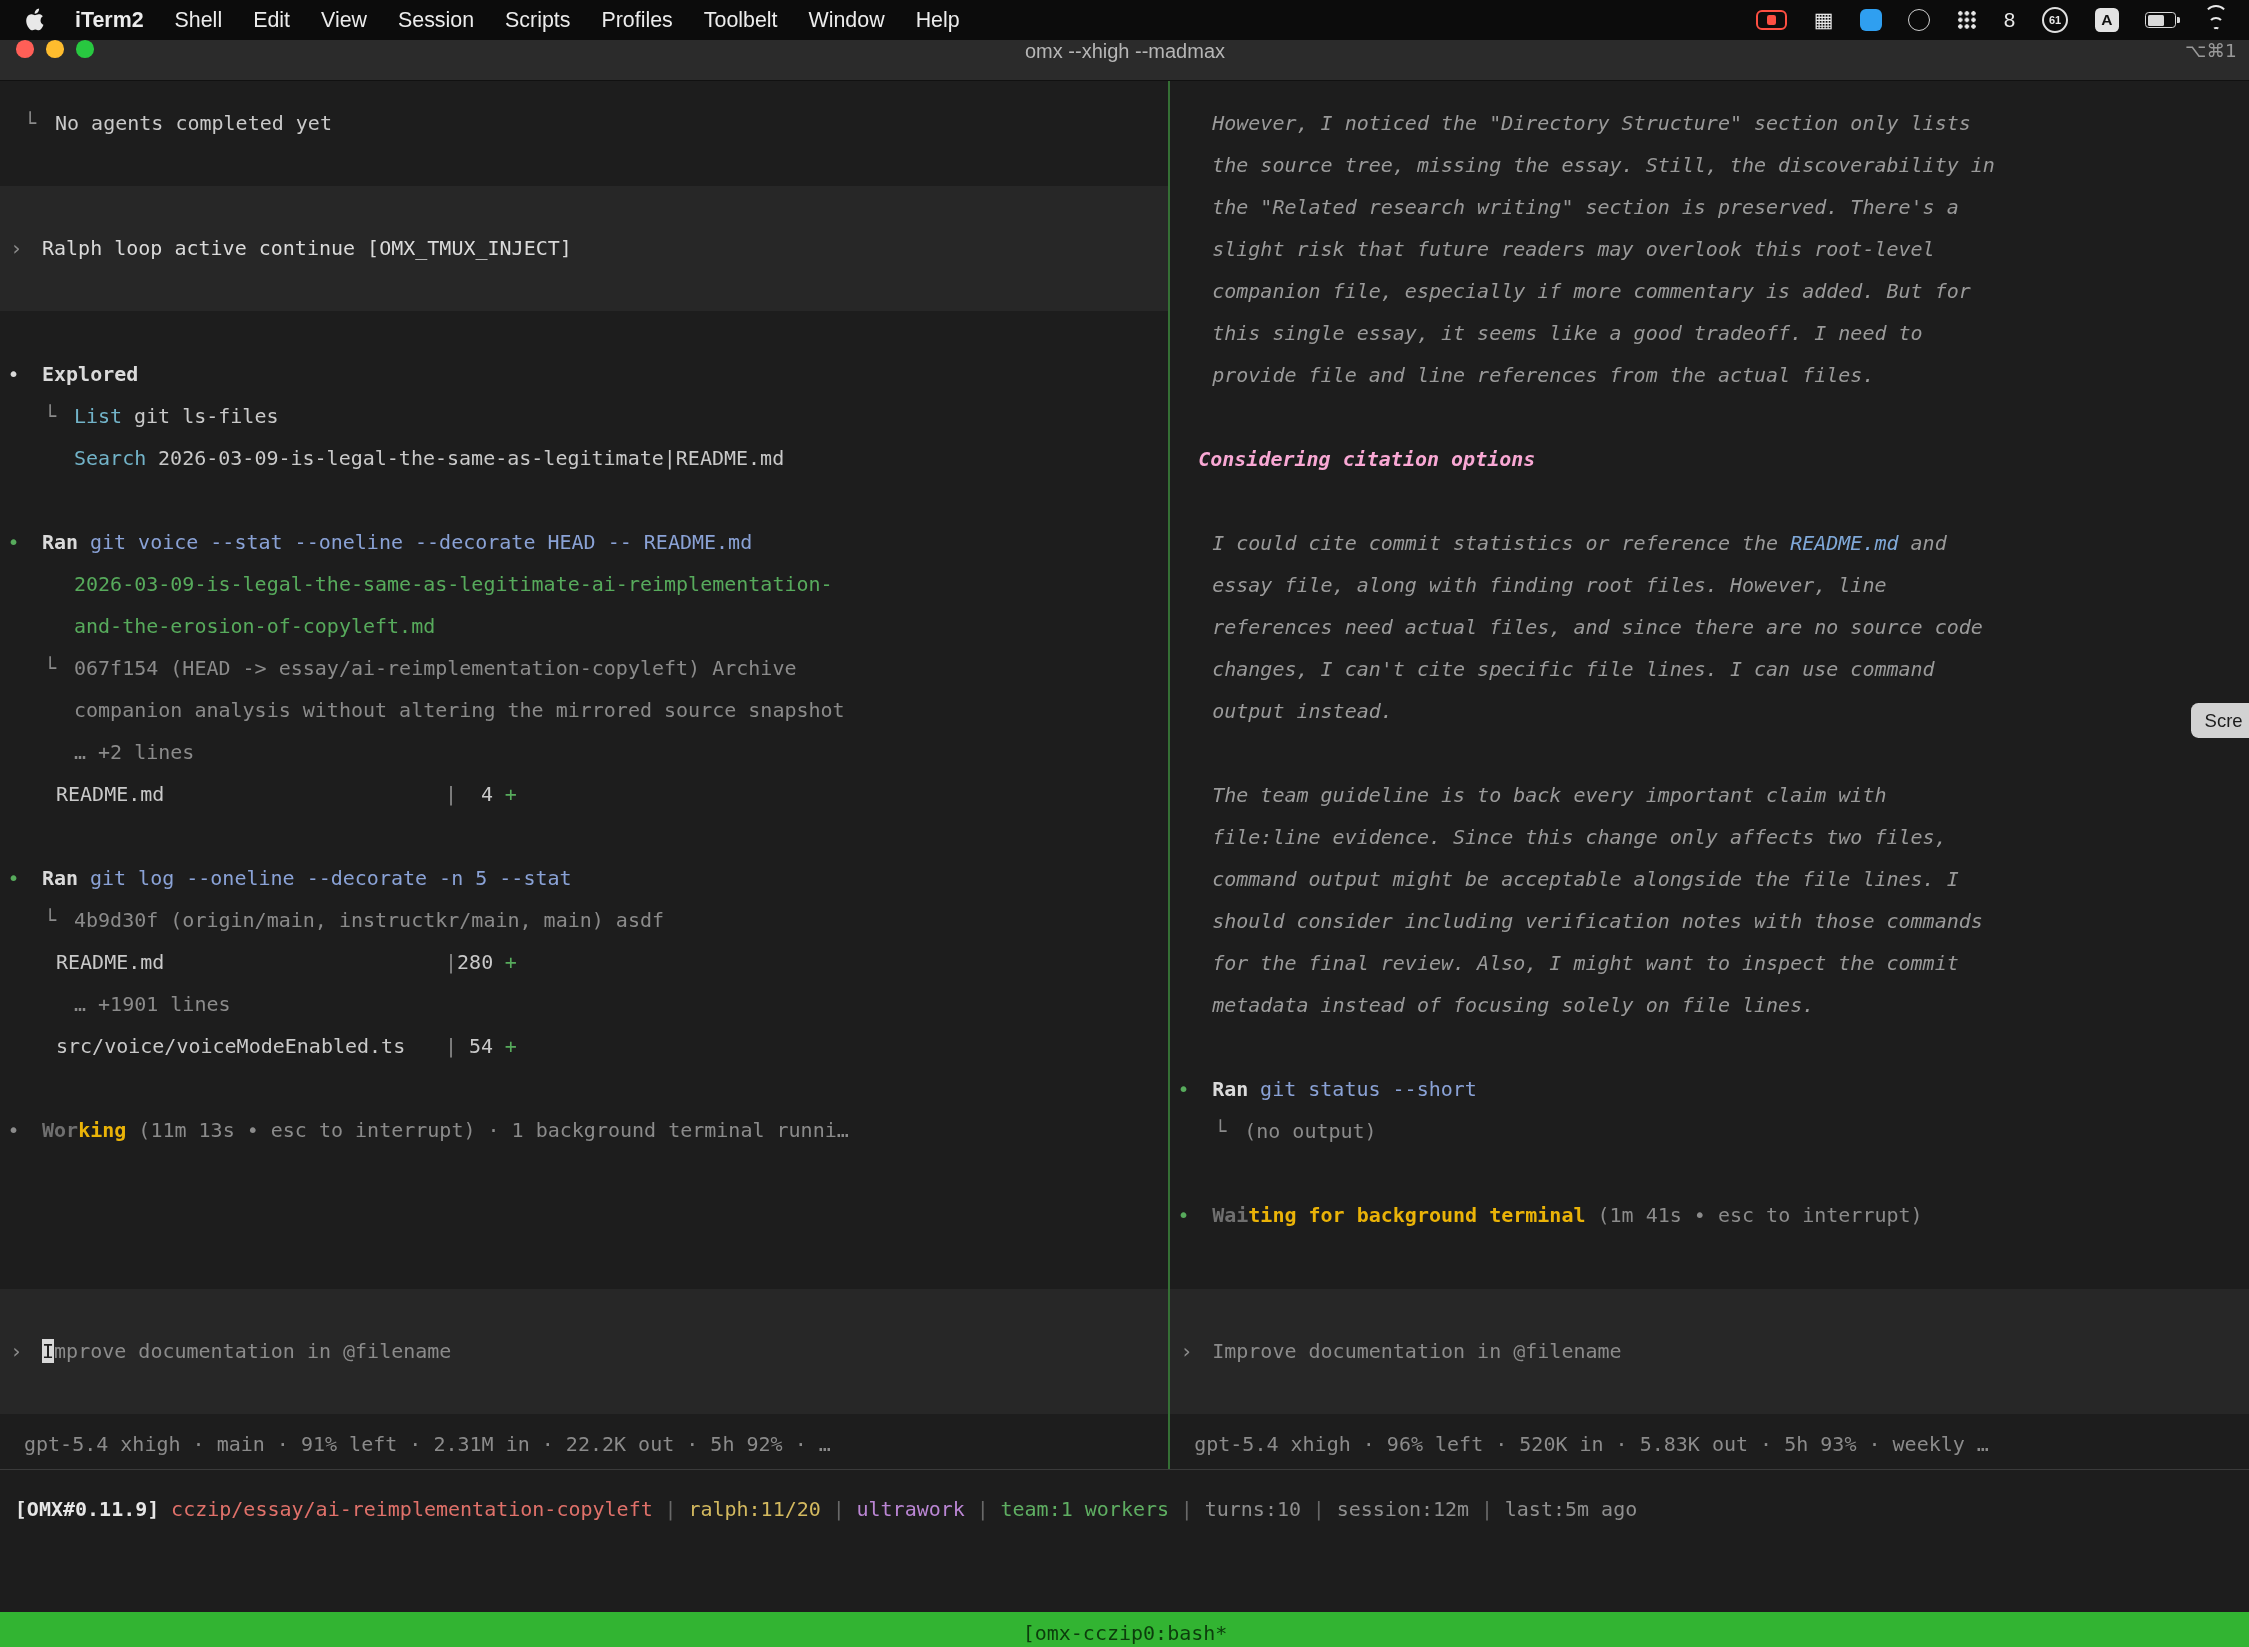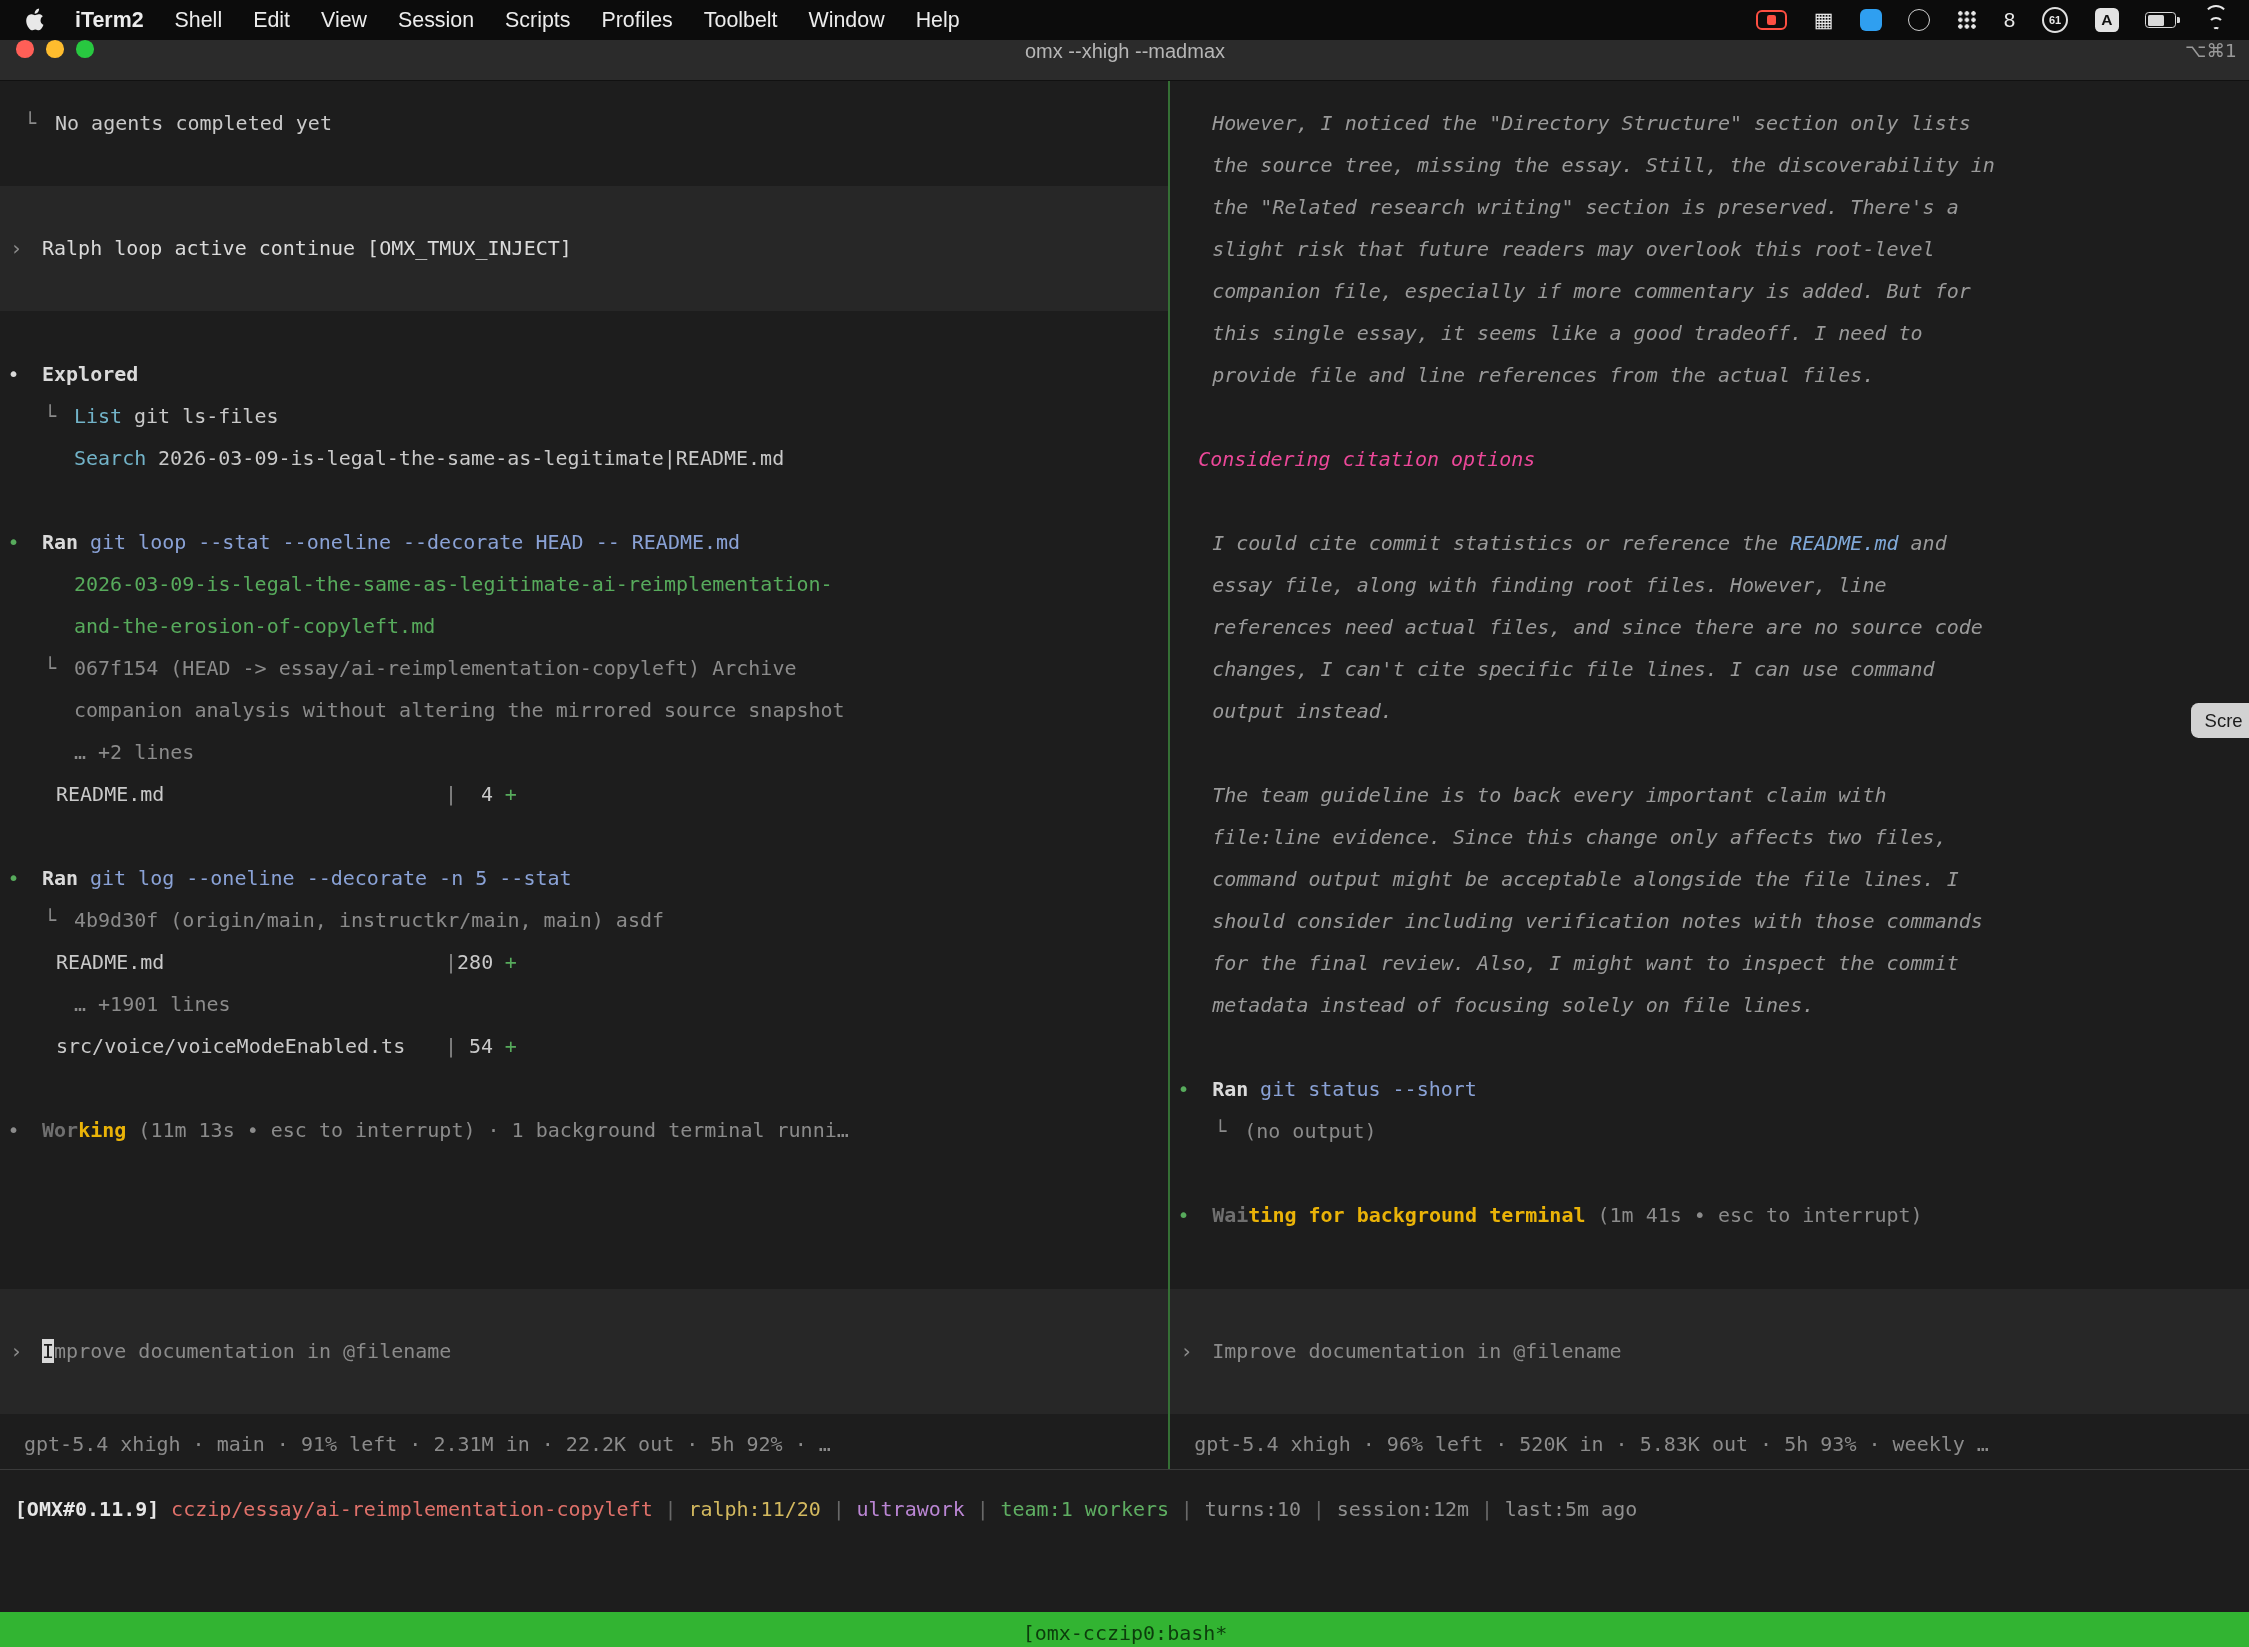--- a/index.html
+++ b/index.html
@@ -92,21 +92,21 @@
   .box { background:#272727; position:relative; padding:41px 0 42px 0; }
   .box .prompt { position:absolute; left:10.3px; top:41px; color:#8b8b8b; }
   .box .box-text { padding-left:42px; white-space:pre-wrap; }
   .cursor { background:#d8d8d8; color:#1d1d1d; }
   .input-area { margin-top:auto; }
   .meta-line { margin:8.9px 0 0 24px; color:#8b8b8b; white-space:nowrap; overflow:hidden; min-height:42px; }
 
   .think { font-style:italic; color:#9a9a9a; }
   .think-p { max-width:793px; margin:42px 0 0 42px; }
   .think-p.first { margin-top:0; }
-  .think-h { font-weight:normal; color:#ec4899;margin-left:28px; }
+  .think-h { font-weight:bold; color:#f9a8d4;margin-left:28px; }
   .t-link { color:#7fa8d8; }
 
   
   .omx-bar { height:70px; border-top:0.7px solid #3a3a3a; padding:17.7px 0 0 14.8px;
              white-space:nowrap; overflow:hidden; color:#8f8f8f; }
   .omx-bar .sep { padding:0 11.8px; color:#686868; }
   .o-ver  { color:#e6e6e6; font-weight:bold; margin-right:11.8px; }
   .o-path { color:#e0716a; }
   .o-ralph{ color:#d3b95f; }
   .o-mode { color:#bb86d4; }
@@ -185,21 +185,21 @@
 
       <div class="box gap">
           <span class="prompt">›</span>
           <div class="box-text t-white">Ralph loop active continue [OMX_TMUX_INJECT]</div>
         </div>
 
       <div class="line ind-text gap"><span class="bullet t-white">•</span><span class="t-bold t-white">Explored</span></div>
       <div class="line ind-tree"><span class="tree-mark">└</span><span class="t-cyan verb">List</span><span>git ls-files</span></div>
       <div class="line ind-tree"><span class="t-cyan verb">Search</span><span>2026-03-09-is-legal-the-same-as-legitimate|README.md</span></div>
 
-      <div class="line ind-text gap"><span class="bullet t-green">•</span><span class="t-bold t-white verb">Ran</span><span class="t-blue">git loop --stat --oneline --decorate HEAD -- README.md</span></div>
+      <div class="line ind-text gap"><span class="bullet t-green">•</span><span class="t-bold t-white verb">Ran</span><span class="t-blue">git voice --stat --oneline --decorate HEAD -- README.md</span></div>
       <div class="line ind-tree t-green">2026-03-09-is-legal-the-same-as-legitimate-ai-reimplementation-</div>
       <div class="line ind-tree t-green">and-the-erosion-of-copyleft.md</div>
       <div class="line ind-tree wrapcap"><span class="tree-mark">└</span><span class="t-dim">067f154 (HEAD -&gt; essay/ai-reimplementation-copyleft) Archive companion analysis without altering the mirrored source snapshot</span></div>
       <div class="line ind-tree t-dim">… +2 lines</div>
       <div class="line ind-stat"><span class="stat-file">README.md</span><span class="t-dim">|</span><span class="stat-num">4</span><span class="stat-plus t-green">+</span></div>
 
       <div class="line ind-text gap"><span class="bullet t-green">•</span><span class="t-bold t-white verb">Ran</span><span class="t-blue">git log --oneline --decorate -n 5 --stat</span></div>
       <div class="line ind-tree wrapcap"><span class="tree-mark">└</span><span class="t-dim">4b9d30f (origin/main, instructkr/main, main) asdf</span></div>
       <div class="line ind-stat"><span class="stat-file">README.md</span><span class="t-dim">|</span><span class="stat-num">280</span><span class="stat-plus t-green">+</span></div>
       <div class="line ind-tree t-dim">… +1901 lines</div>

